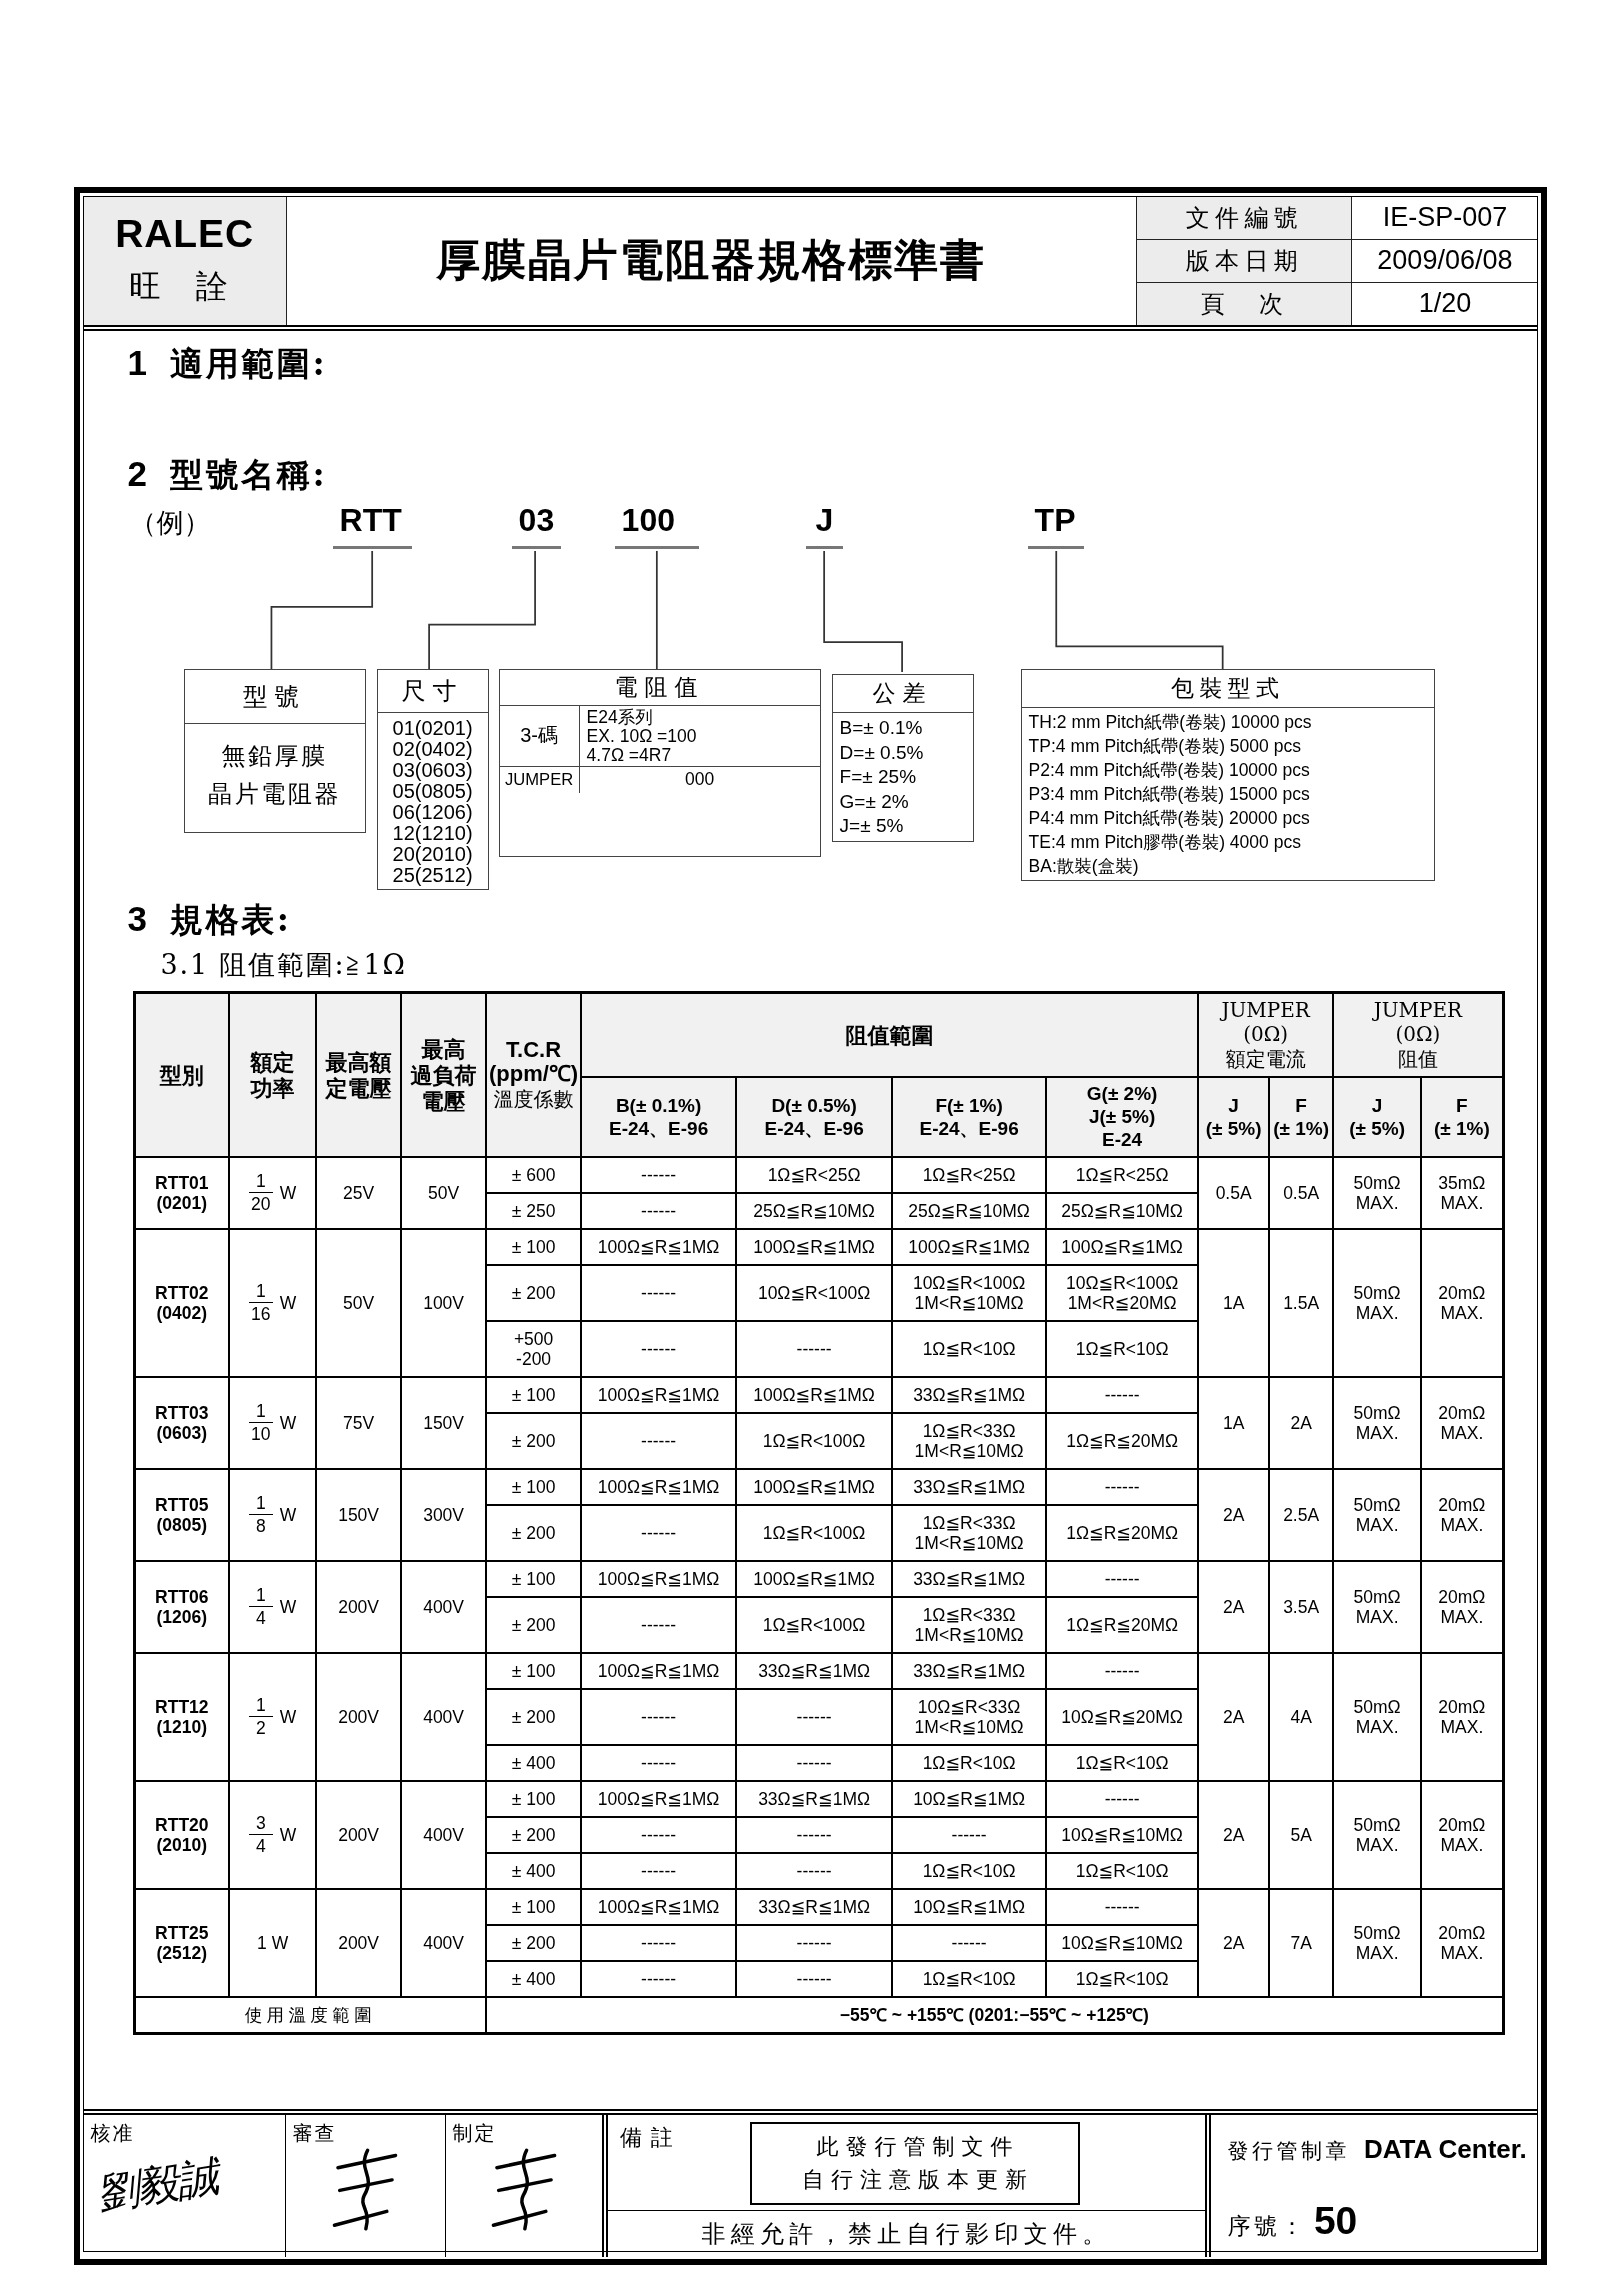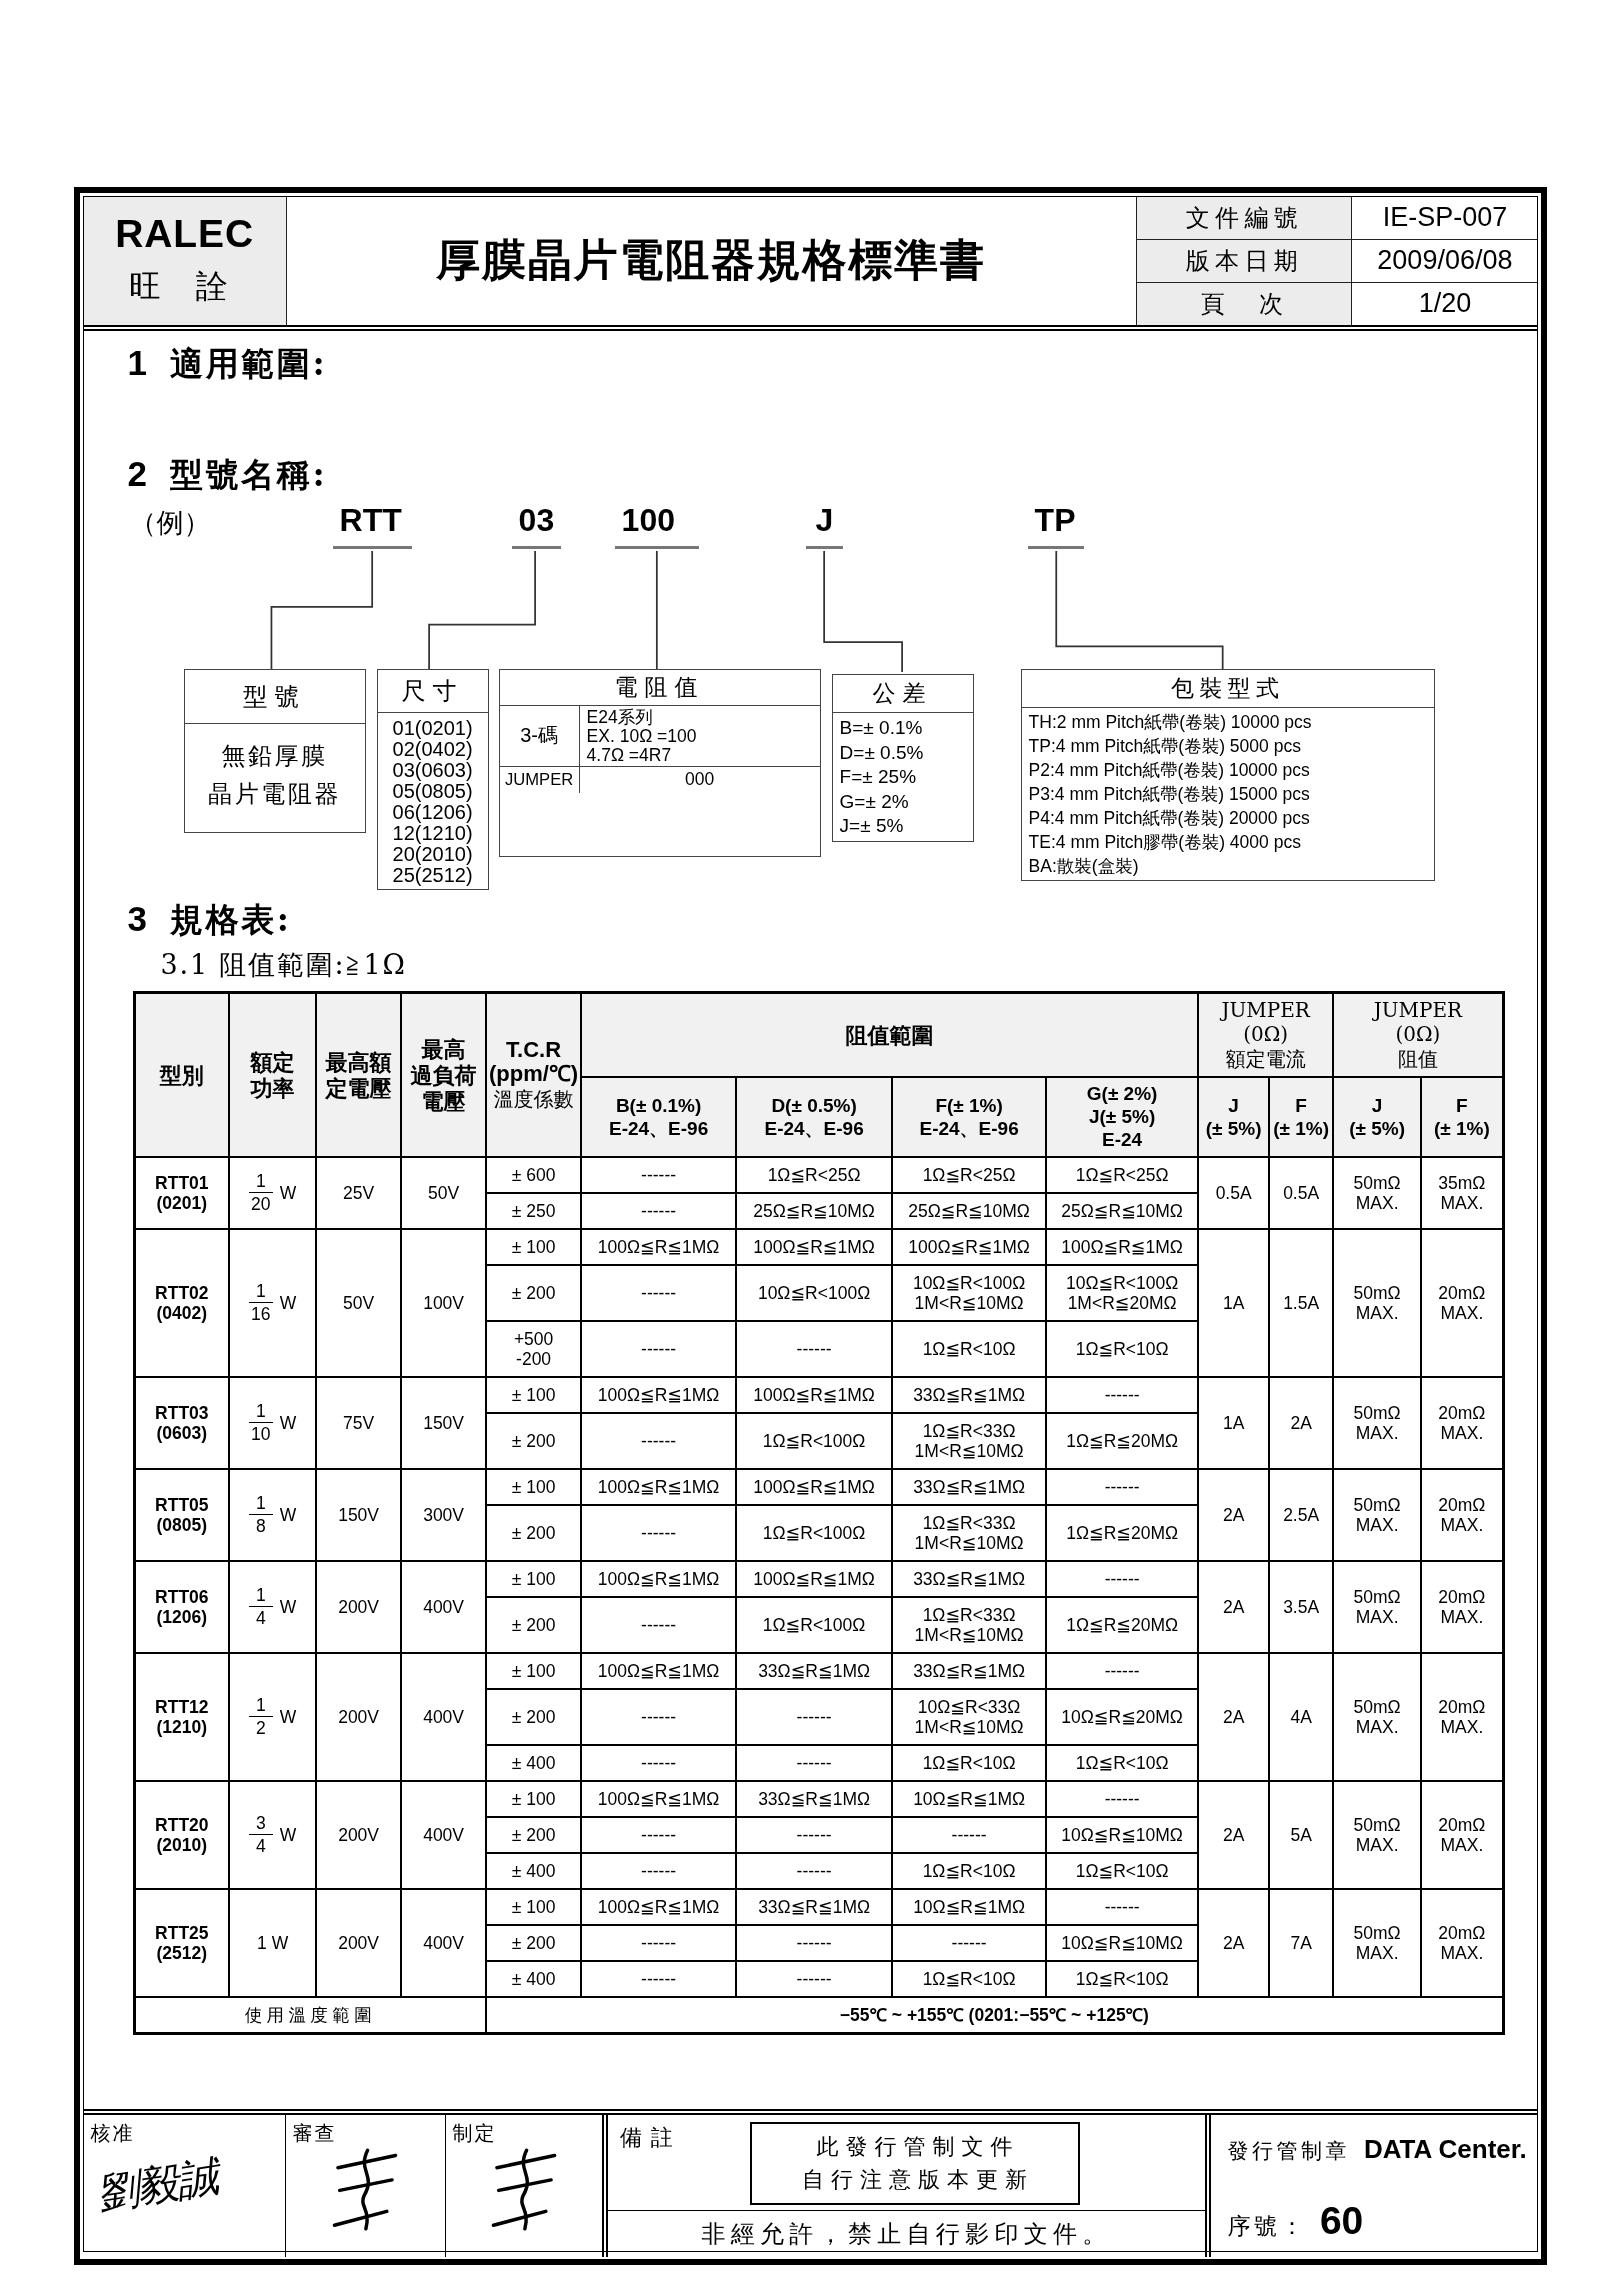--- a/index.html
+++ b/index.html
@@ -89,21 +89,21 @@
   .sig-name{position:absolute;left:16px;top:42px;font-size:42px;transform:rotate(-9deg) skewX(-14deg);letter-spacing:-1.8px;}
   .sig-svg{position:absolute;left:50%;top:30px;transform:translateX(-50%);}
   #f-mid{position:relative;flex:1;border-right:6.1px double #000;}
   #remark-label{position:absolute;left:12.3px;top:8.8px;font-size:22px;letter-spacing:8.8px;}
   #remark-box{position:absolute;left:112px;top:7px;width:326px;height:79px;border:2.6px solid #000;display:flex;flex-direction:column;justify-content:center;align-items:center;font-size:22px;line-height:33px;white-space:pre-line;text-align:center;margin-left:30px;}
   #prohibit{position:absolute;left:0;right:0;bottom:0;height:46px;border-top:1.8px solid #000;display:flex;align-items:center;justify-content:center;font-size:24px;letter-spacing:5.3px;}
   #f-right{position:relative;width:326px;}
   #stamp{position:absolute;left:16px;top:19px;display:flex;align-items:baseline;gap:14px;}
   #stamp .k{font-size:21px;letter-spacing:3.5px;}
   #stamp .v{font-size:26px;font-weight:bold;}
-  #serial{position:absolute;left:16px;top:84px;display:flex;align-items:baseline;gap:13px;}
+  #serial{position:absolute;left:16px;top:84px;display:flex;align-items:baseline;gap:7px;}
   #serial .k{font-size:23px;letter-spacing:3.5px;}
   #serial .v{font-size:39px;font-weight:bold;}
 </style>
 </head>
 <body>
 
 <div id="page">
   <div id="frame">
     <div id="frame-inner">
 
@@ -543,21 +543,21 @@
 自 行 注 意 版 本 更 新</div>
           <div id="prohibit" class="hw">非經允許，禁止自行影印文件。</div>
         </div>
         <div id="f-right">
           <div id="stamp">
             <span class="k hw">發行管制章</span>
             <span class="v">DATA Center.</span>
           </div>
           <div id="serial">
             <span class="k hw">序號：</span>
-            <span class="v">60</span>
+            <span class="v">50</span>
           </div>
         </div>
       </div>
 
     </div>
   </div>
 </div>
 
 
 </body></html>

